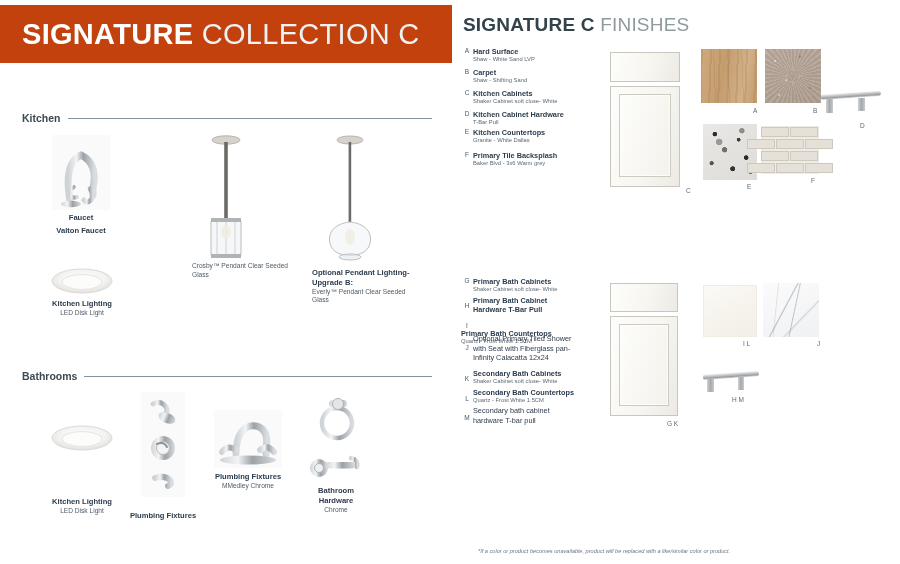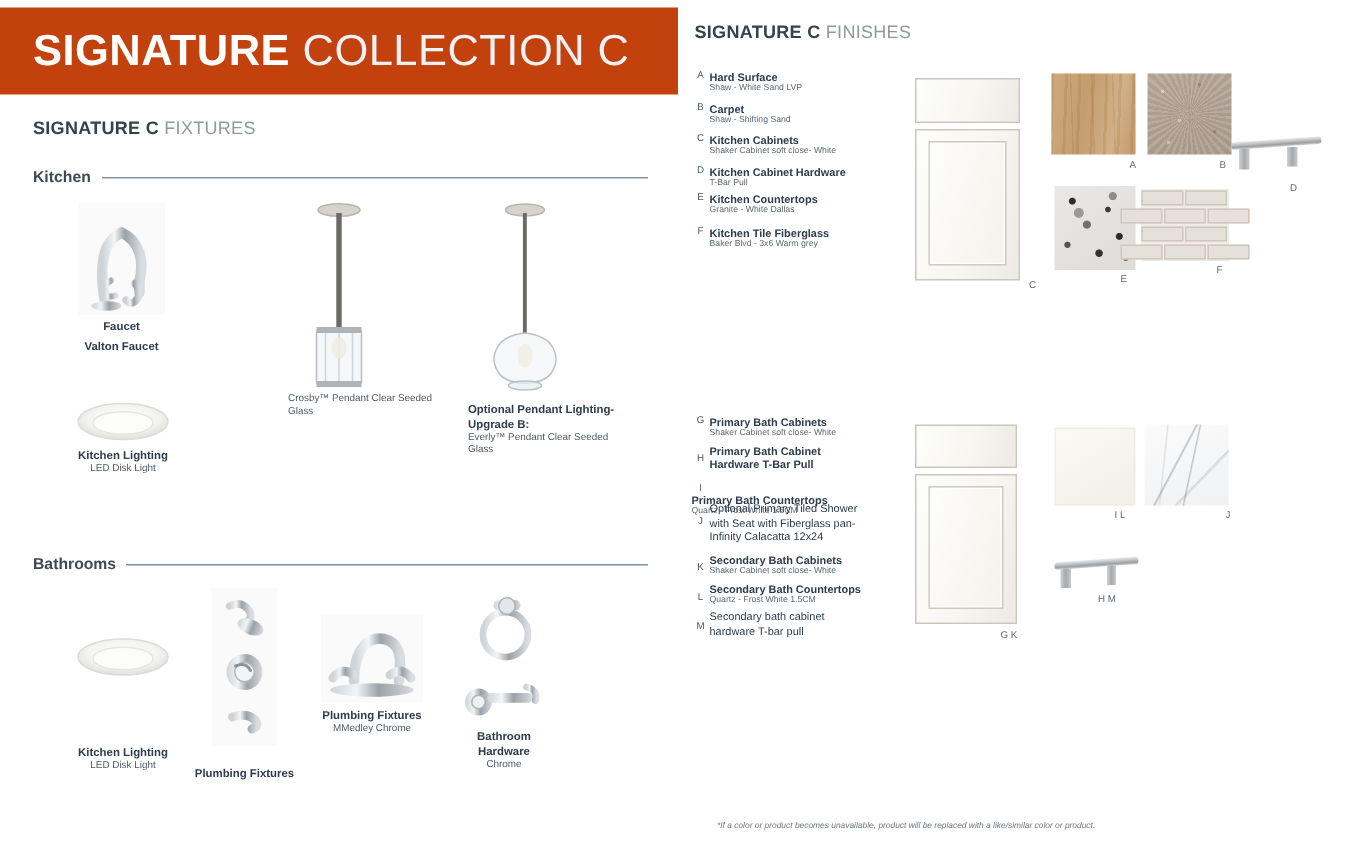--- a/index.html
+++ b/index.html
@@ -16,21 +16,21 @@
 
   .banner {
     position:absolute; left:0; top:5px; width:452px; height:58px;
     background:#c2410c;
     display:flex; align-items:center;
   }
   .banner-text { padding-left:22px; font-size:29px; letter-spacing:.3px; white-space:nowrap; }
   .banner-text .b-bold { color:#ffffff; font-weight:700; }
   .banner-text .b-light { color:#eef2f5; font-weight:300; }
 
-  .sec-head { position:absolute; font-size:12px; letter-spacing:.2px; white-space:nowrap; }
+  .sec-head { position:absolute; font-size:19px; letter-spacing:.2px; white-space:nowrap; }
   .sec-head .h-bold { color:#33424b; font-weight:700; }
   .sec-head .h-light { color:#8e9a9f; font-weight:300; }
 
   .rule-label { position:absolute; display:flex; align-items:center; gap:7px; }
   .rule-label .rl-text { font-size:10.5px; font-weight:700; color:#3c4a53; white-space:nowrap; }
   .rule-label .rl-line { height:1px; background:#7d94a6; }
 
   .fixture { position:absolute; text-align:center; }
   .fx-img { margin:0 auto; }
   .fx-title { font-size:7.6px; font-weight:700; color:#2c3c4d; line-height:1.3; margin-top:3px; }
@@ -144,24 +144,20 @@
 
   <div class="left-col">
 
     <div class="banner">
       <div class="banner-text">
         <span class="b-bold">SIGNATURE</span>
         <span class="b-light">COLLECTION C</span>
       </div>
     </div>
 
-    <div class="sec-head" style="left:22px; top:78px;">
-      <span class="h-bold">SIGNATURE C</span>
-      <span class="h-light">FIXTURES</span>
-    </div>
 
     <div class="rule-label" style="left:22px; top:112px; width:410px;">
       <span class="rl-text">Kitchen</span>
       <span class="rl-line" style="flex:1;"></span>
     </div>
 
     <div class="fixture" style="left:45px; top:135px; width:72px;">
       <div class="fx-img photo-bg" style="width:58px;height:75px;">
         <svg viewBox="0 0 58 75" width="58" height="75">
           <defs>
@@ -333,21 +329,21 @@
     <div class="legend-item" style="left:6px; top:128px; width:112px;">
       <span class="lg-letter">E</span>
       <span class="lg-body">
         <span class="lg-name" style="display:block;">Kitchen Countertops</span>
         <span class="lg-desc" style="display:block;">Granite - White Dallas</span>
       </span>
     </div>
     <div class="legend-item" style="left:6px; top:151px; width:118px;">
       <span class="lg-letter">F</span>
       <span class="lg-body">
-        <span class="lg-name" style="display:block;">Kitchen Tile Fiberglass</span>
+        <span class="lg-name" style="display:block;">Primary Tile Backsplash</span>
         <span class="lg-desc" style="display:block;">Baker Blvd - 3x6 Warm grey</span>
       </span>
     </div>
 
     <div class="legend-item" style="left:6px; top:277px; width:112px;">
       <span class="lg-letter">G</span>
       <span class="lg-body">
         <span class="lg-name" style="display:block;">Primary Bath Cabinets</span>
         <span class="lg-desc" style="display:block;">Shaker Cabinet soft close- White</span>
       </span>

